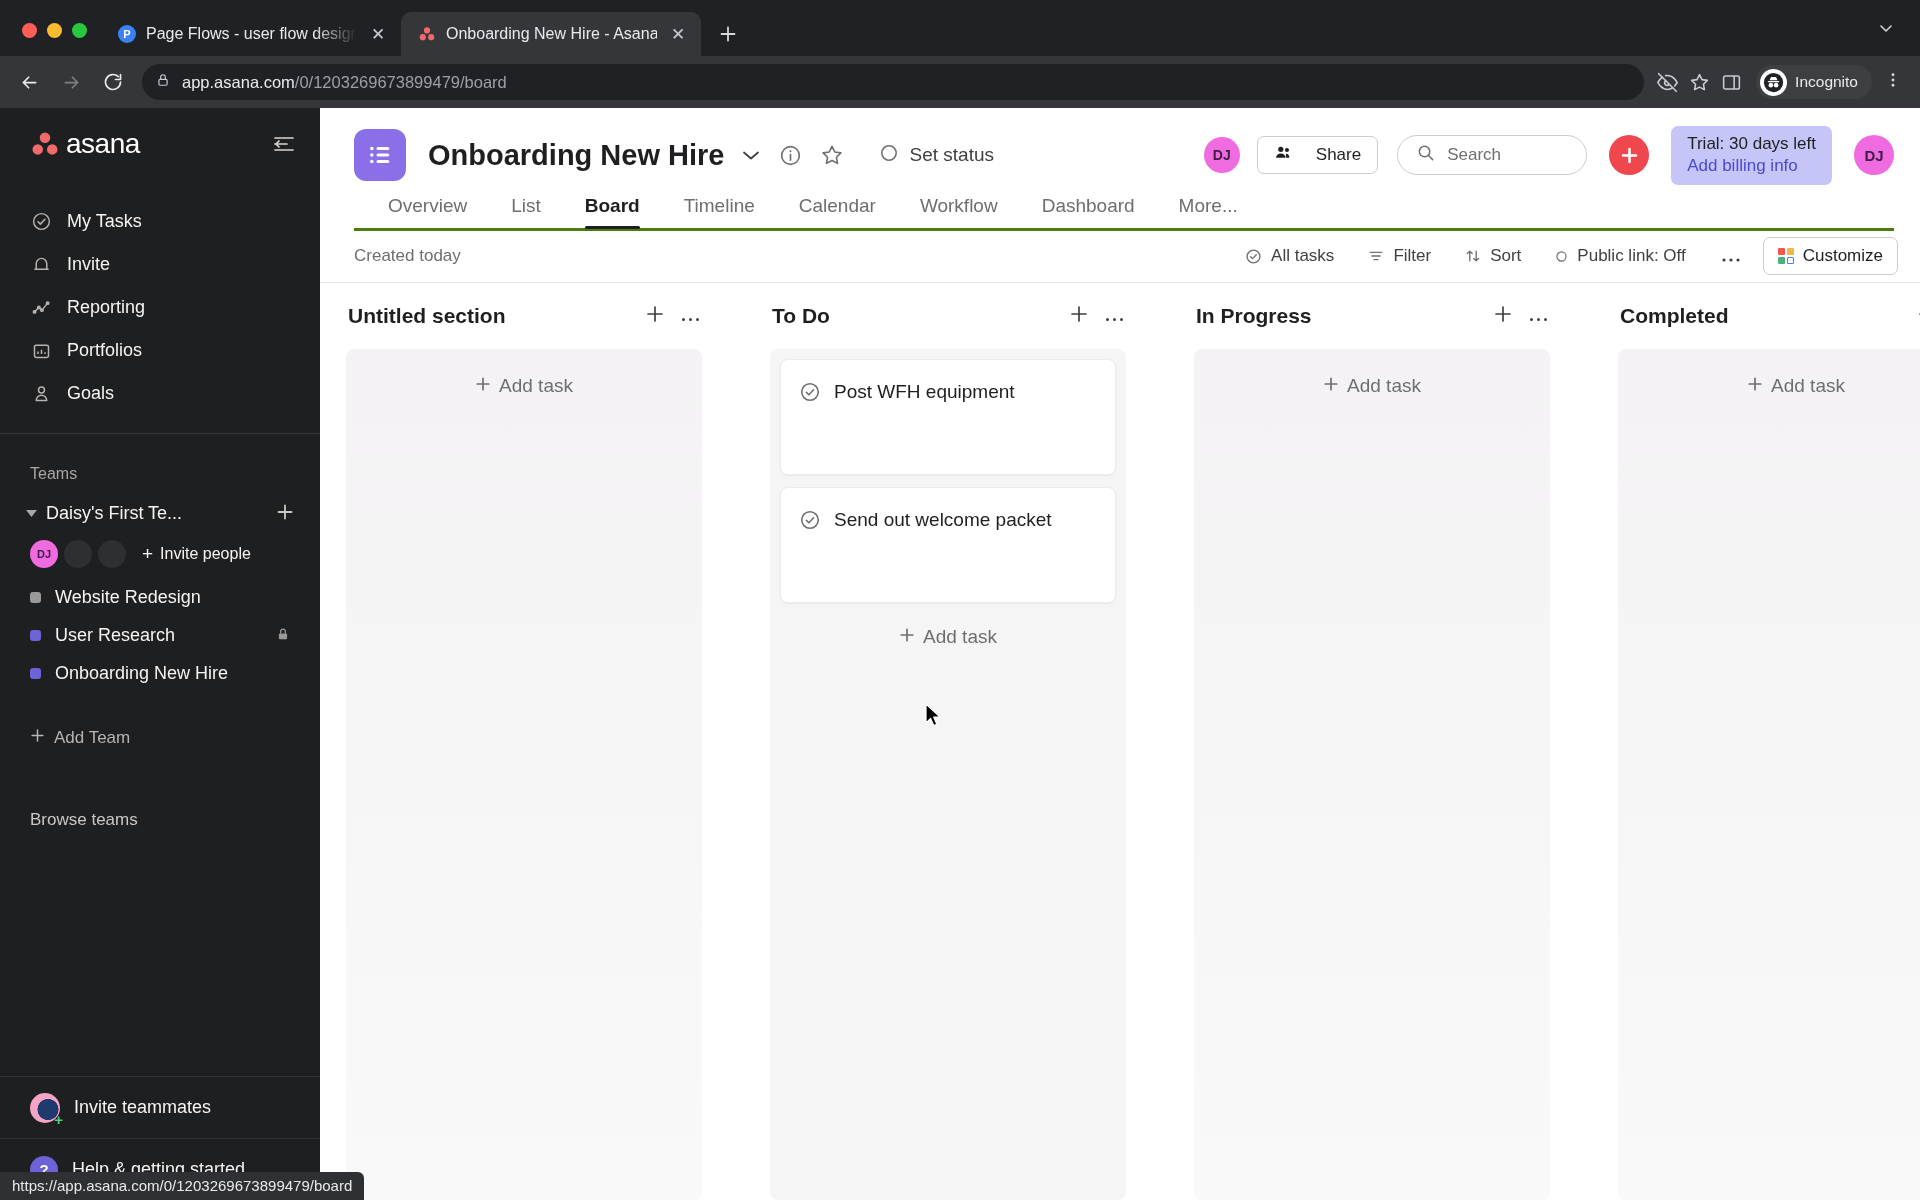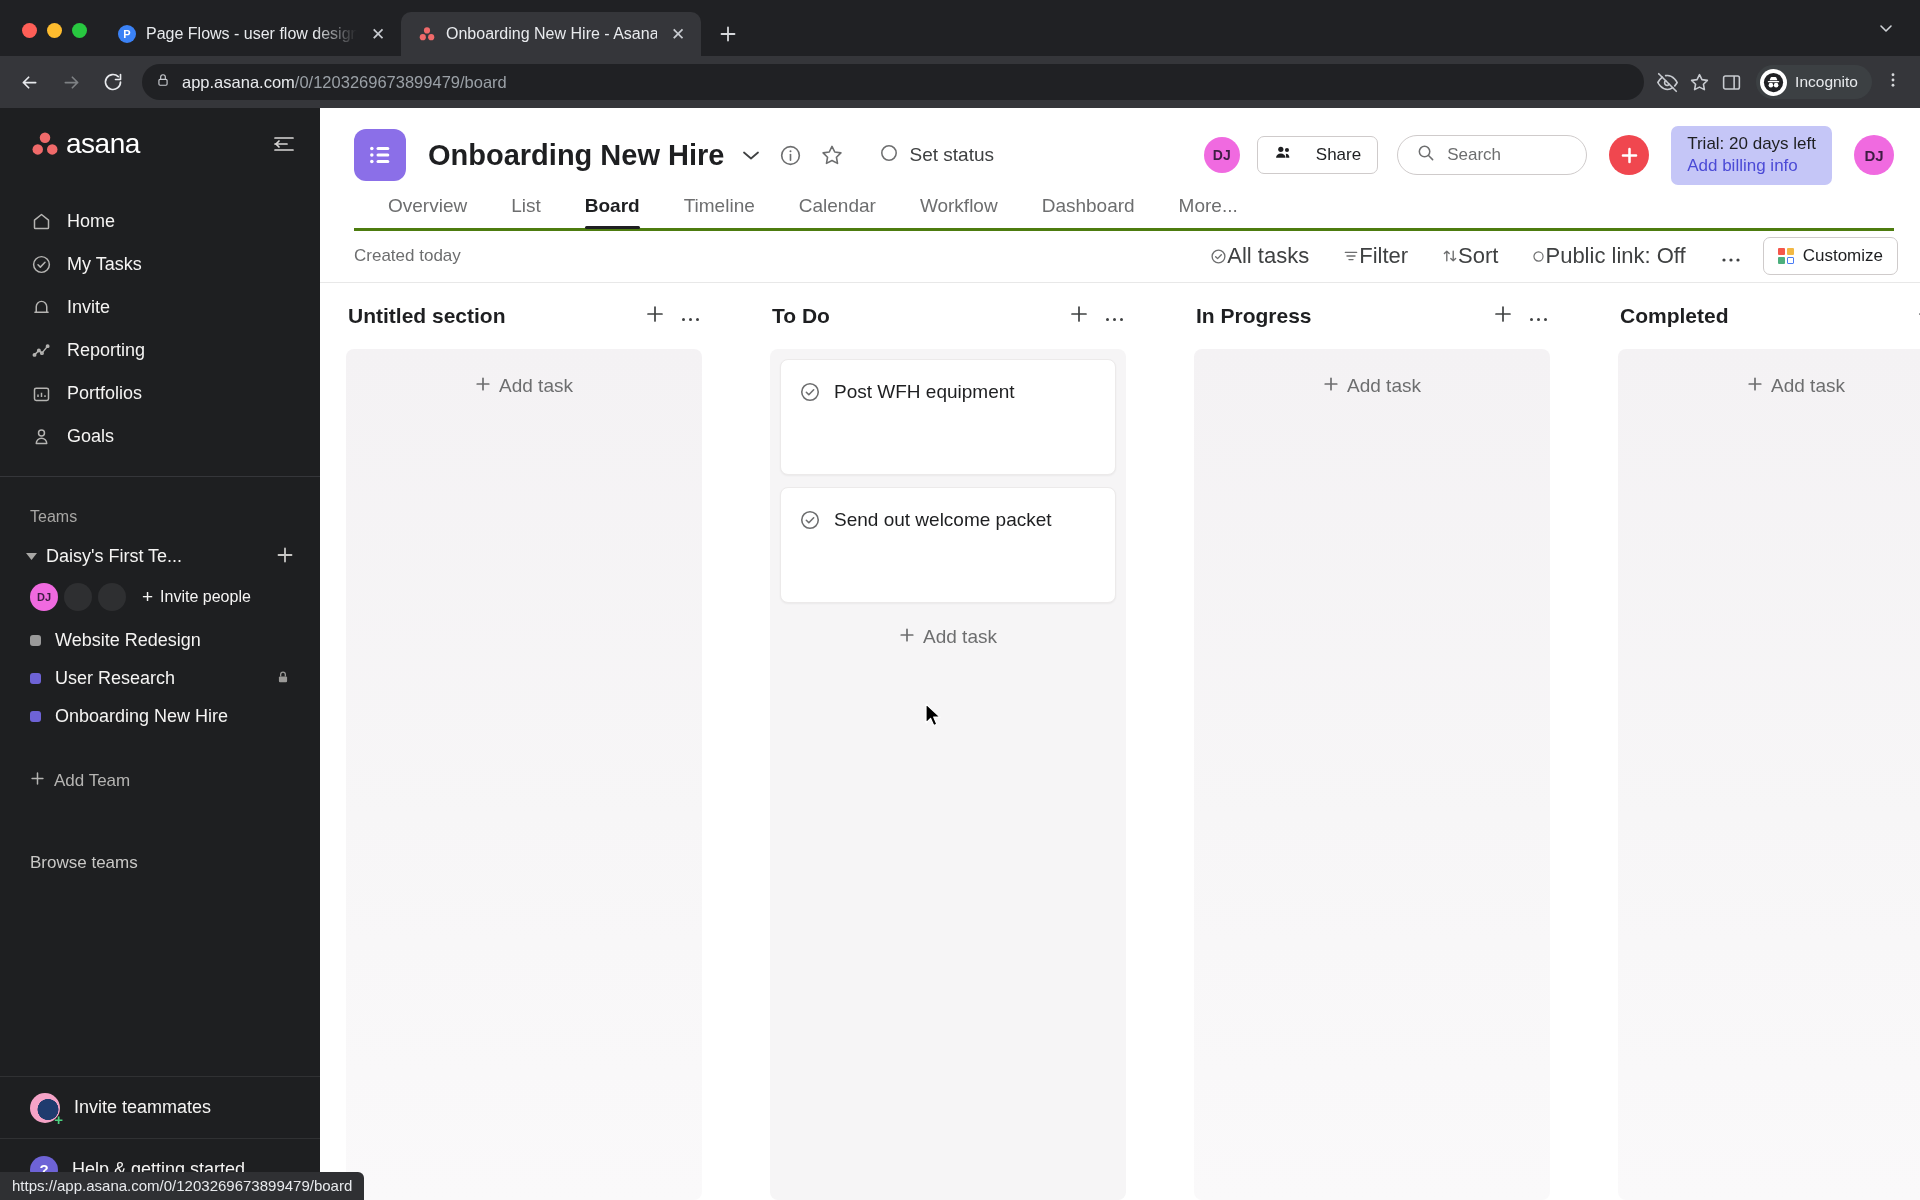--- a/index.html
+++ b/index.html
@@ -290,22 +290,22 @@
   }
 
   #toolbar {
     height: 52px; display:flex; align-items:center;
     padding: 0 22px 0 34px;
     border-bottom: 1px solid #e8e8e8;
   }
   #created-today { font-size: 17px; color:#6d6e6f; }
   #toolbar-right { margin-left:auto; display:flex; align-items:center; gap: 0; }
   .tb-item {
-    display:flex; align-items:center; 
-    font-size: 22px; color:#3f4142;
+    display:flex; align-items:center; gap: 9px;
+    font-size: 17px; color:#3f4142;
     padding: 0 17px;
     white-space: nowrap;
   }
   .tb-item .tb-icon { color:#6d6e6f; display:flex; align-items:center; }
   #tb-dots { padding: 0 18px; color:#3f4142; font-size: 20px; letter-spacing:2px; line-height: 0.6;}
   #customize-btn {
     height: 38px; border:1px solid #cfcbcb; border-radius: 7px;
     display:flex; align-items:center; gap: 9px; padding: 0 14px;
     font-size: 17px; color:#1e1f21; margin-left: 4px;
   }
@@ -516,28 +516,20 @@
         <svg width="24" height="20" viewBox="0 0 24 20" fill="none" stroke="#d9d8d6" stroke-width="1.7" stroke-linecap="round" stroke-linejoin="round">
             <path d="M3 4h18M3 16h18M3 10h12"></path>
             <path d="M7 7l-3 3 3 3"></path>
           </svg>
       </div>
     </div>
 
     <div id="sidebar-nav">
       <div class="nav-item">
         <span class="nav-icon">
-          <svg width="21" height="21" viewBox="0 0 24 24" fill="none" stroke="#b5b4b2" stroke-width="1.7" stroke-linejoin="round">
-              <path d="M4 10.5L12 4l8 6.5V19a1 1 0 0 1-1 1H5a1 1 0 0 1-1-1z"></path>
-            </svg>
-        </span>
-        <span>Home</span>
-      </div>
-      <div class="nav-item">
-        <span class="nav-icon">
           <svg width="21" height="21" viewBox="0 0 24 24" fill="none" stroke="#b5b4b2" stroke-width="1.7" stroke-linecap="round" stroke-linejoin="round">
               <circle cx="12" cy="12" r="9"></circle>
               <path d="M8 12.3l2.7 2.7L16 9.5"></path>
             </svg>
         </span>
         <span>My Tasks</span>
       </div>
       <div class="nav-item">
         <span class="nav-icon">
           <svg width="21" height="21" viewBox="0 0 24 24" fill="none" stroke="#b5b4b2" stroke-width="1.7" stroke-linecap="round" stroke-linejoin="round">
@@ -715,21 +707,21 @@
                 </svg>
             </span>
             <span>Search</span>
           </span>
           <span id="add-btn">
             <svg width="19" height="19" viewBox="0 0 18 18" fill="none" stroke="#fff" stroke-width="2.4" stroke-linecap="round">
                 <path d="M9 2.8v12.4M2.8 9h12.4"></path>
               </svg>
           </span>
           <span id="trial-box">
-            <span id="trial-line1">Trial: 20 days left</span>
+            <span id="trial-line1">Trial: 30 days left</span>
             <span id="trial-line2">Add billing info</span>
           </span>
           <span id="user-avatar">DJ</span>
         </div>
       </div>
 
       <div id="tabs-row">
         <span class="proj-tab">Overview</span>
         <span class="proj-tab">List</span>
         <span class="proj-tab active">Board</span>

